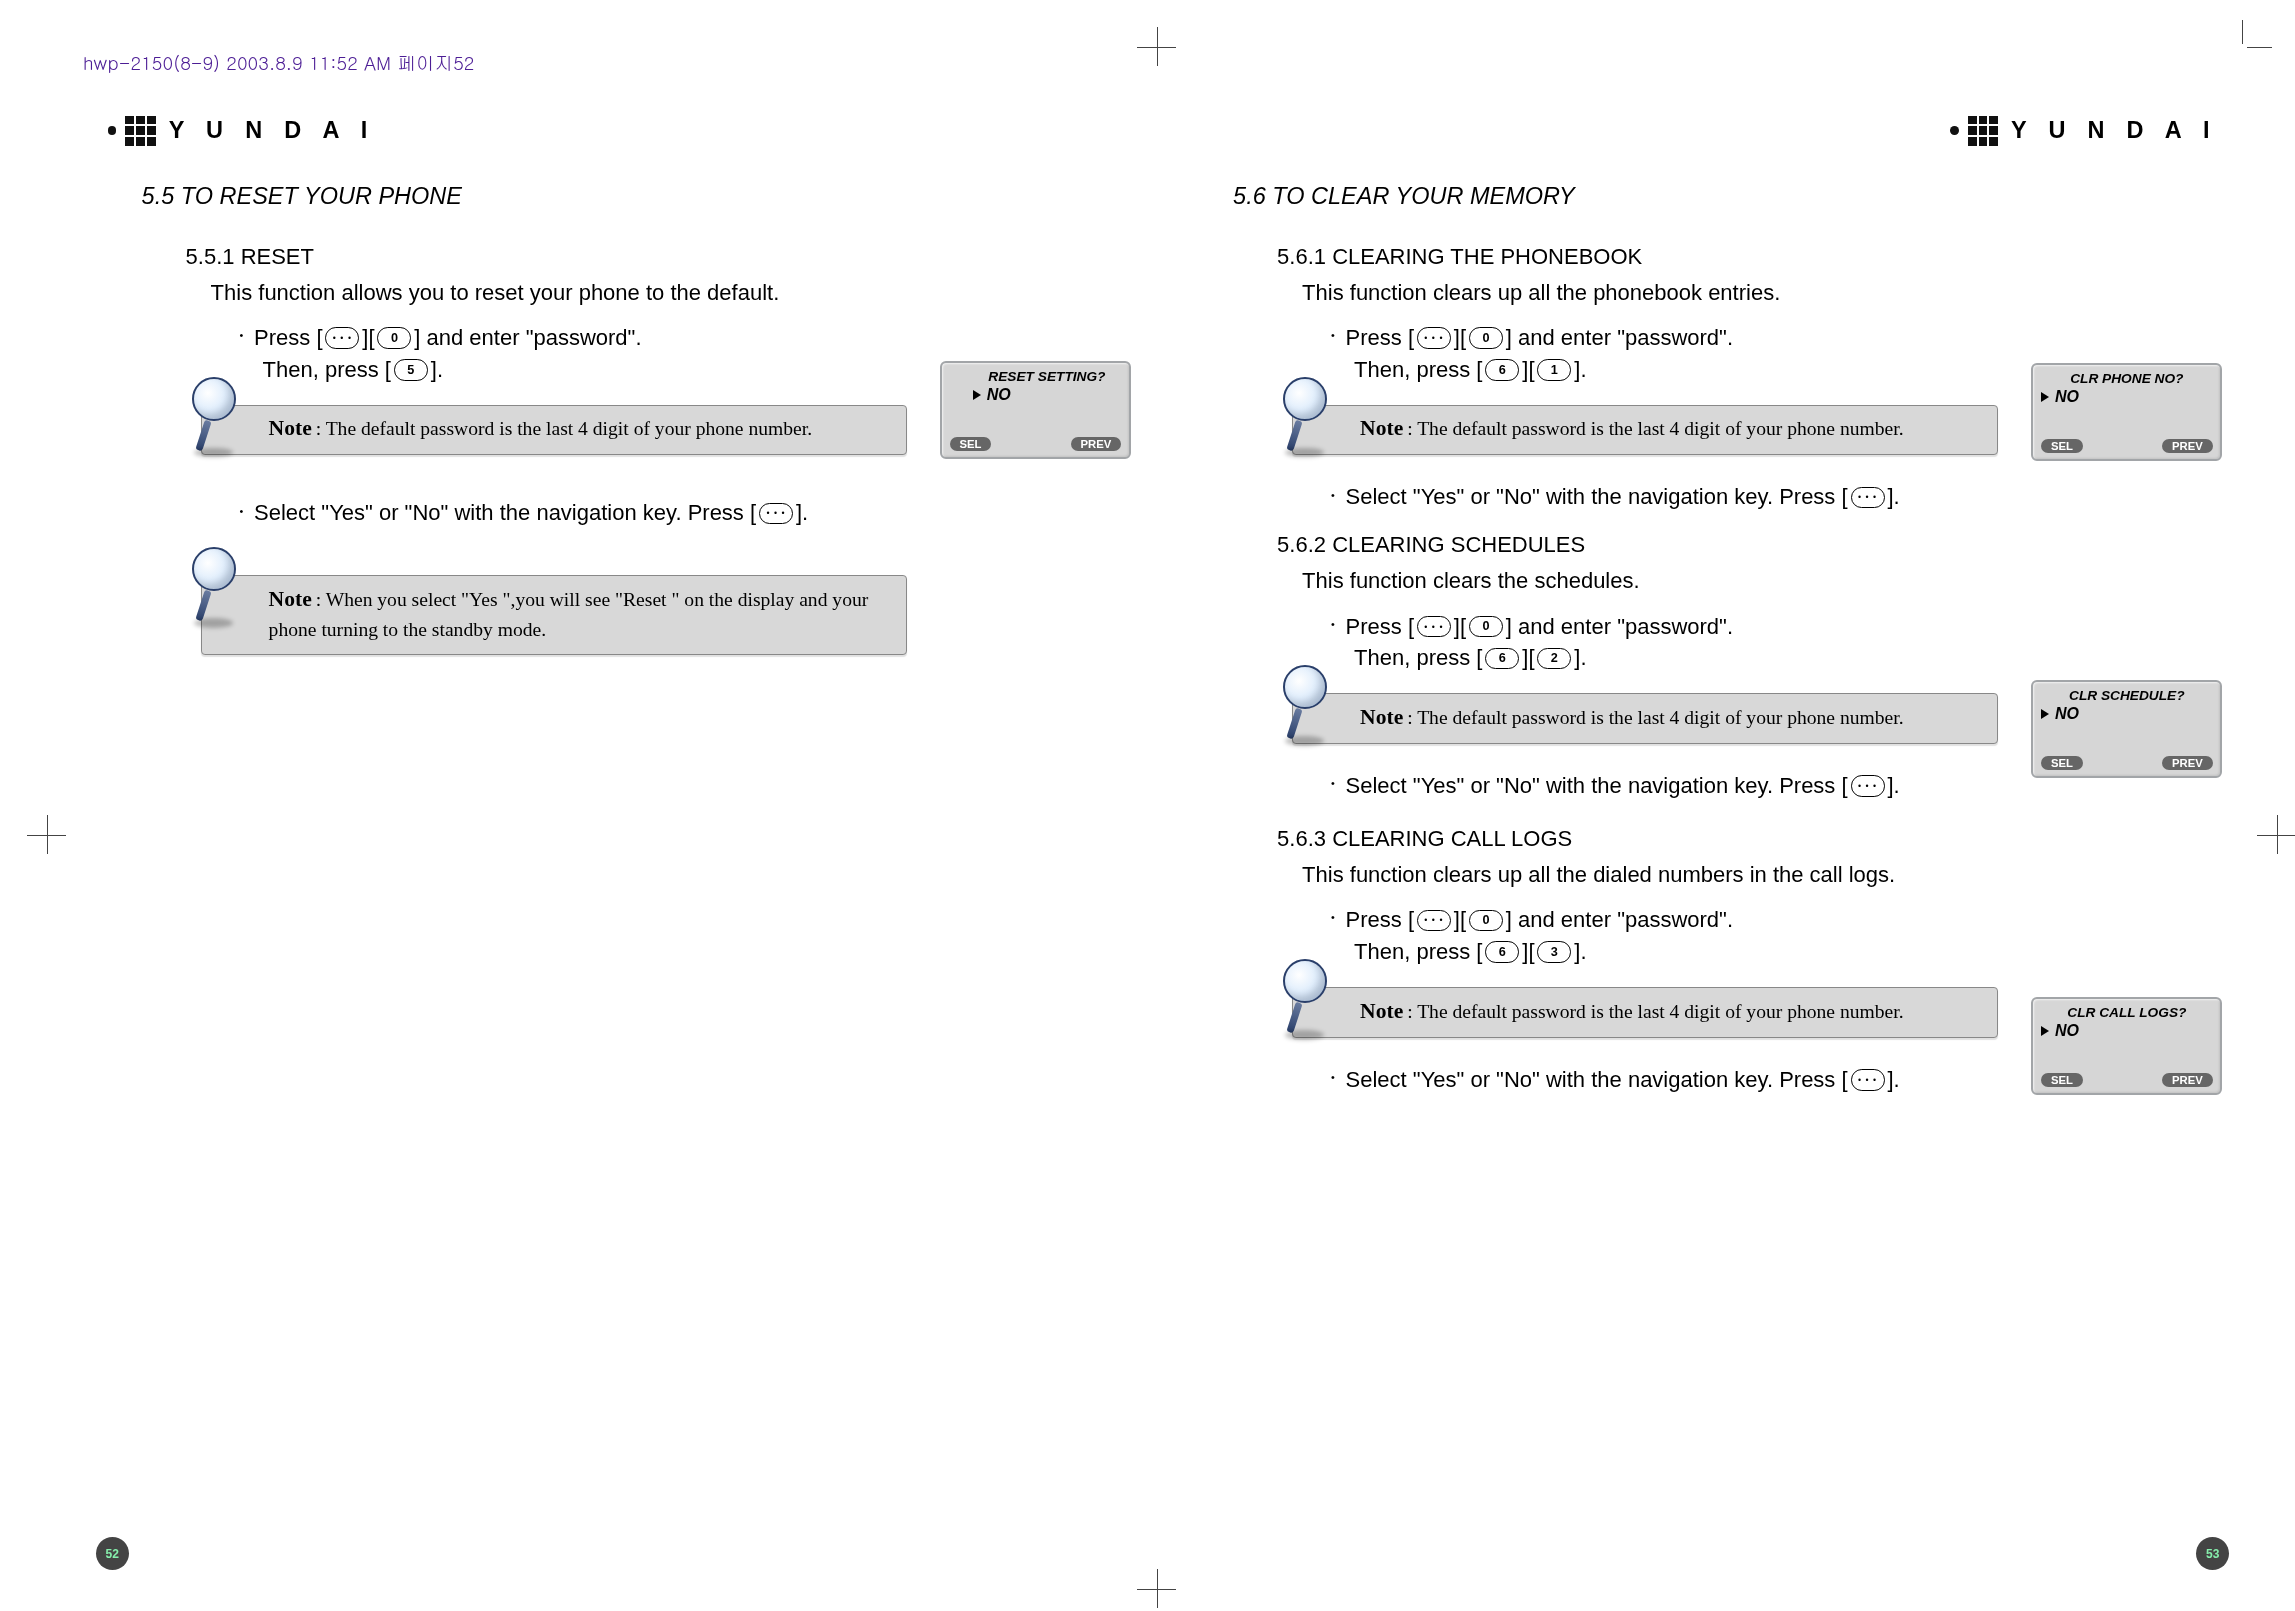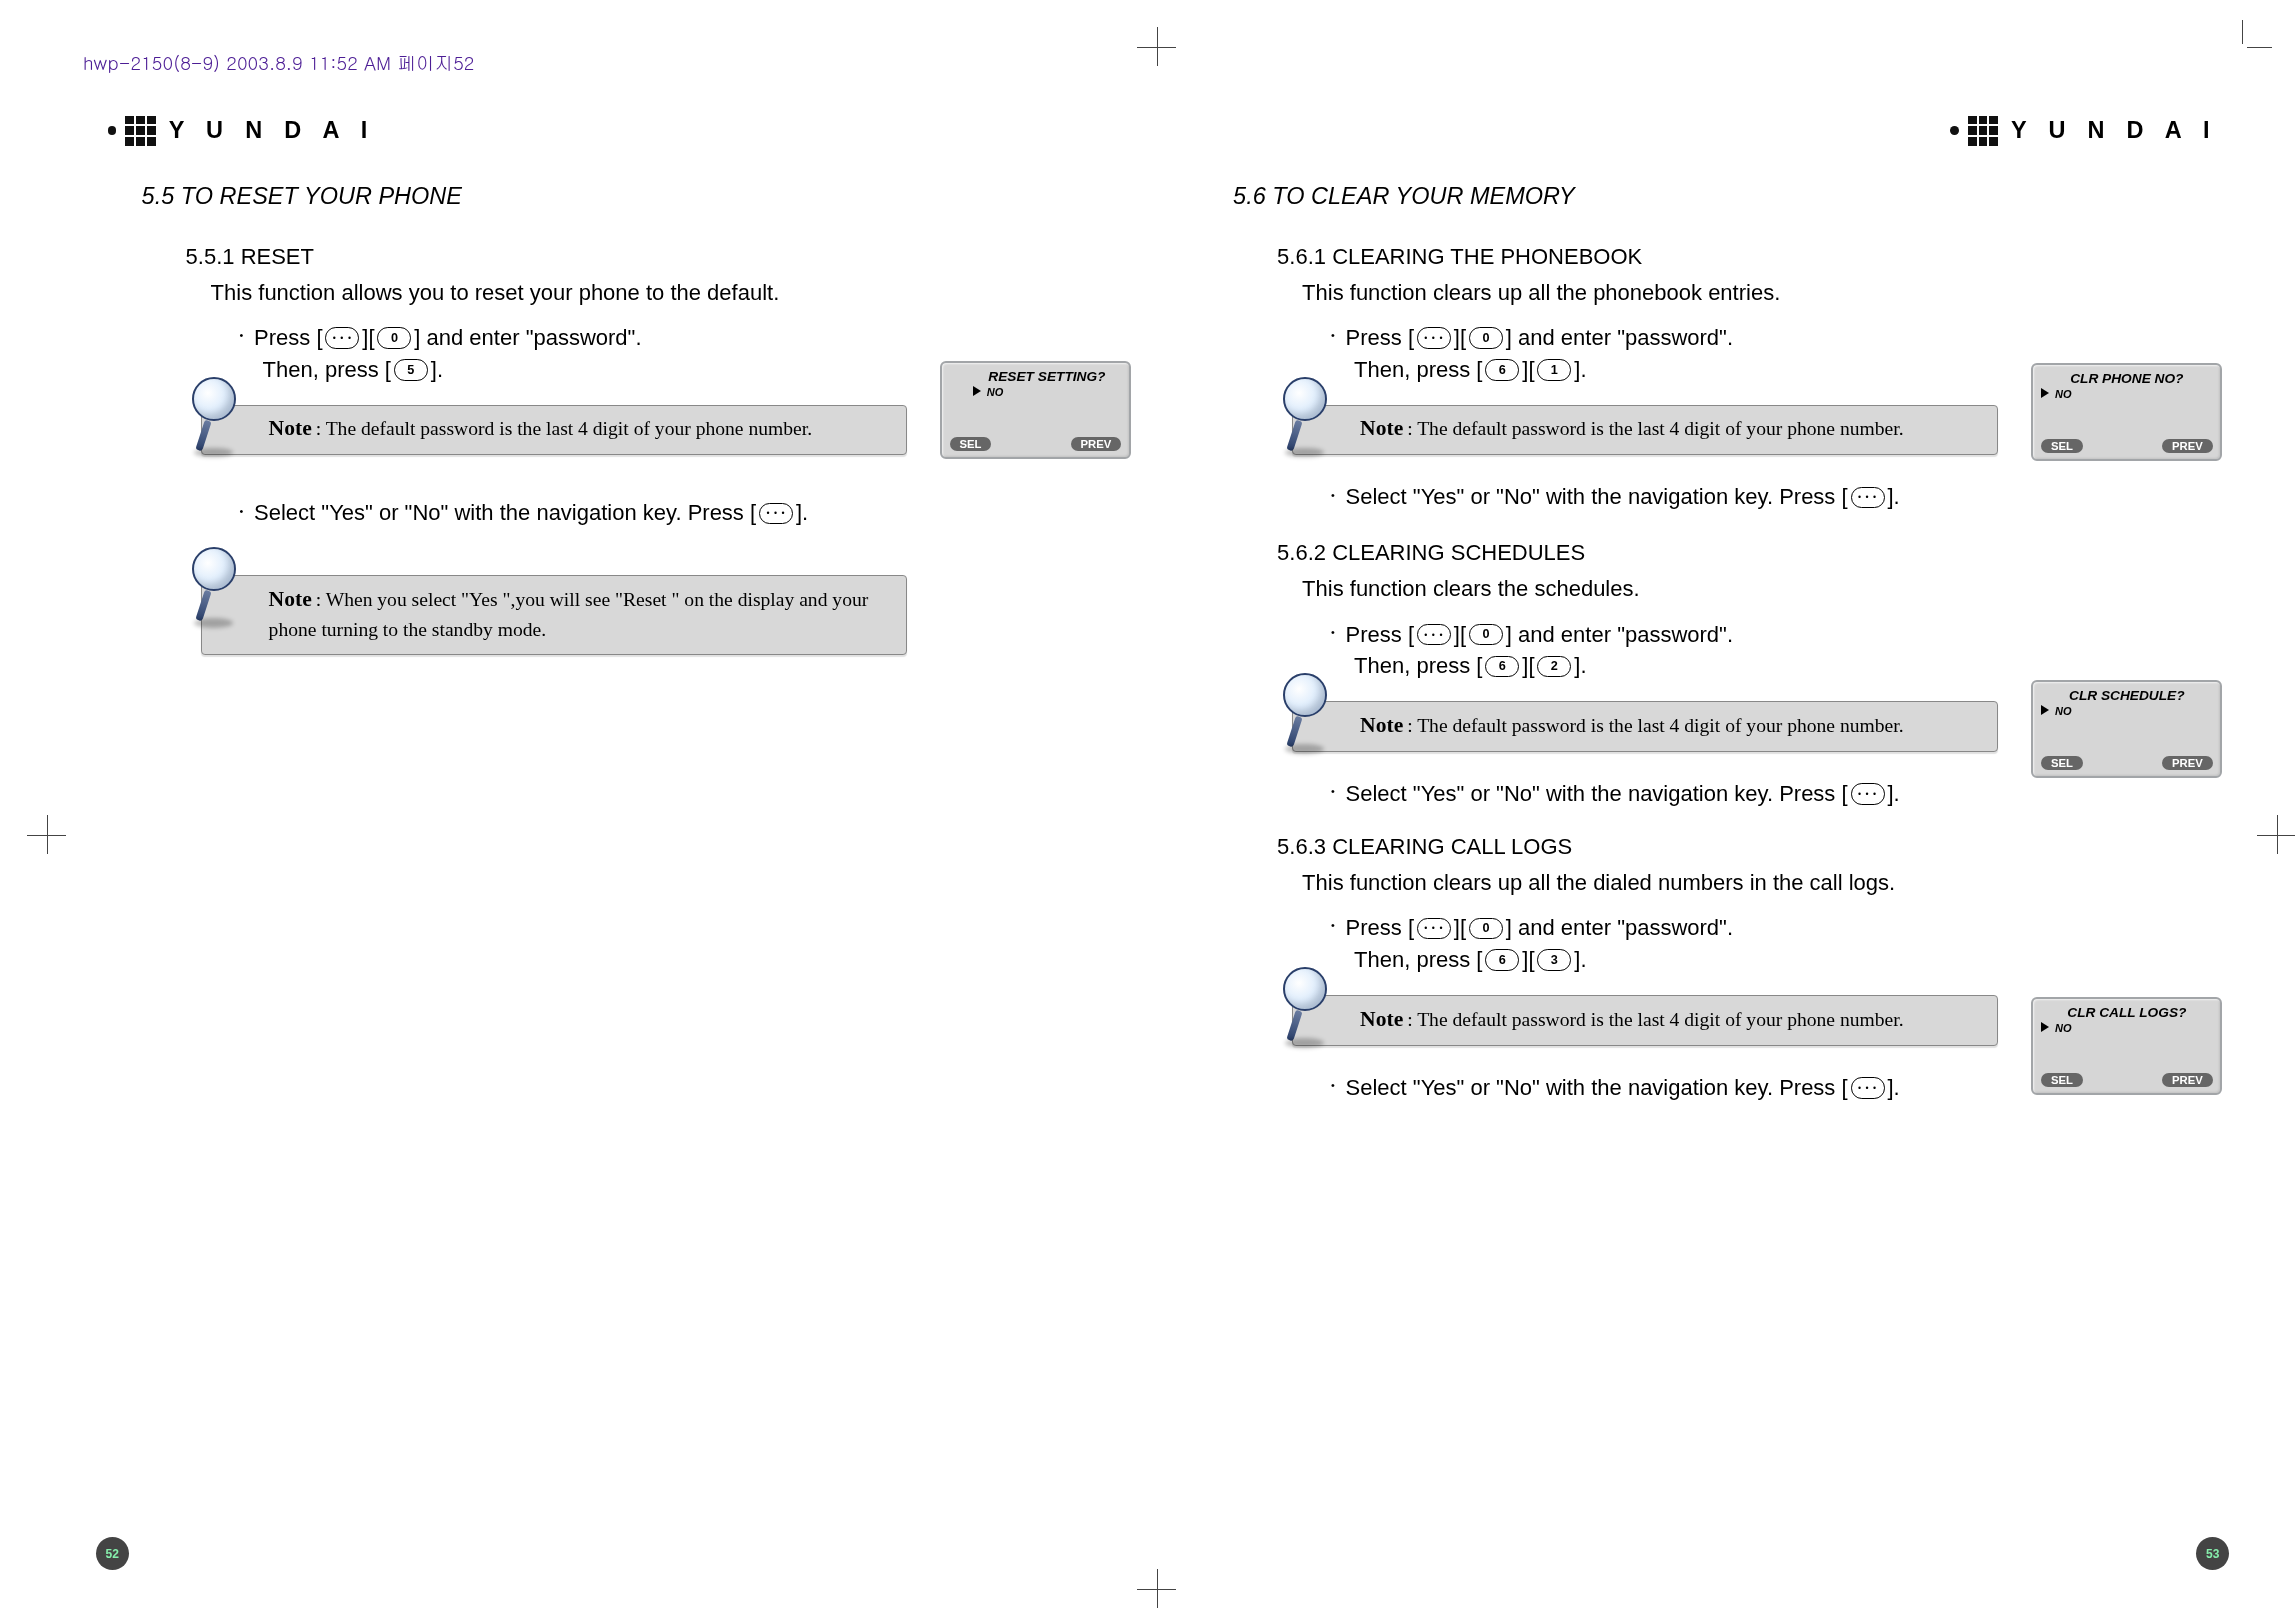--- a/index.html
+++ b/index.html
@@ -107,21 +107,21 @@
   .mag-shadow { position:absolute; width:39px; height:9.8px; background:rgba(0,0,0,.25); border-radius:50%;
     left:2px; top:71px; filter:blur(2px);}
 
   .screen-box {
     position:absolute; width:191px; height:98px;
     background:#d6d6d6; border:2.9px solid #a2a5a8; border-radius:5.9px;
     padding:5.9px 7.8px; font-family: Verdana, sans-serif;
     box-shadow: inset 1px 1px 2px rgba(255,255,255,.7), inset -1px -1px 2px rgba(0,0,0,.1);
   }
   .screen-title { font-style:italic; font-weight:bold; font-size:13.7px; text-align:center; margin-bottom:2px;}
-  .screen-row { display:flex; align-items:flex-start; gap:5.9px; font-style:italic; font-weight:bold; font-size:11px;}
+  .screen-row { display:flex; align-items:center; gap:5.9px; font-style:italic; font-weight:bold; font-size:16px;}
   .screen-arrow { width:0; height:0; border-top:5.9px solid transparent; border-bottom:5.9px solid transparent; border-left:8.8px solid #000;}
   .screen-softkeys { position:absolute; bottom:5.9px; left:7.8px; right:7.8px; display:flex; justify-content:space-between;}
   .softkey { background:#666; color:#fff; border-radius:7px; padding:1px 9.8px; font-size:11.3px; font-weight:bold;}
 
   .page-num { position:absolute; bottom:2px; width:33px; height:33px; border-radius:50%; background:#444; color:#86efac;
     display:flex; align-items:center; justify-content:center; font-size:12px; font-weight:bold;}
   .left-page .page-num{ left:7.8px; }
   .right-page .page-num{ right:7.8px; }
 
   .gap-top { margin-top:45px; }
@@ -292,21 +292,21 @@
         </div>
       <span class="note-word">Note</span><span>: The default password is the last 4 digit of your phone number.</span>
     </div>
     <div class="step-line gap-top-lg">
       <span class="bullet">•</span>
         <span>Select "Yes" or "No" with the navigation key. Press [</span>
       <span class="btn-pill dots"></span>
       <span>].</span>
     </div>
 
-    <div class="sub-title" style="margin-top:30px;">5.6.2 CLEARING SCHEDULES</div>
+    <div class="sub-title" style="margin-top:22px;">5.6.2 CLEARING SCHEDULES</div>
     <div class="sub-desc">This function clears the schedules.</div>
     <div class="step-line">
       <span class="bullet">•</span>
       <span>Press [</span>
       <span class="btn-pill dots"></span>
       <span>][</span>
       <span class="btn-pill">
           <span class="num">0</span>
         </span>
       <span>] and enter "password".</span>

